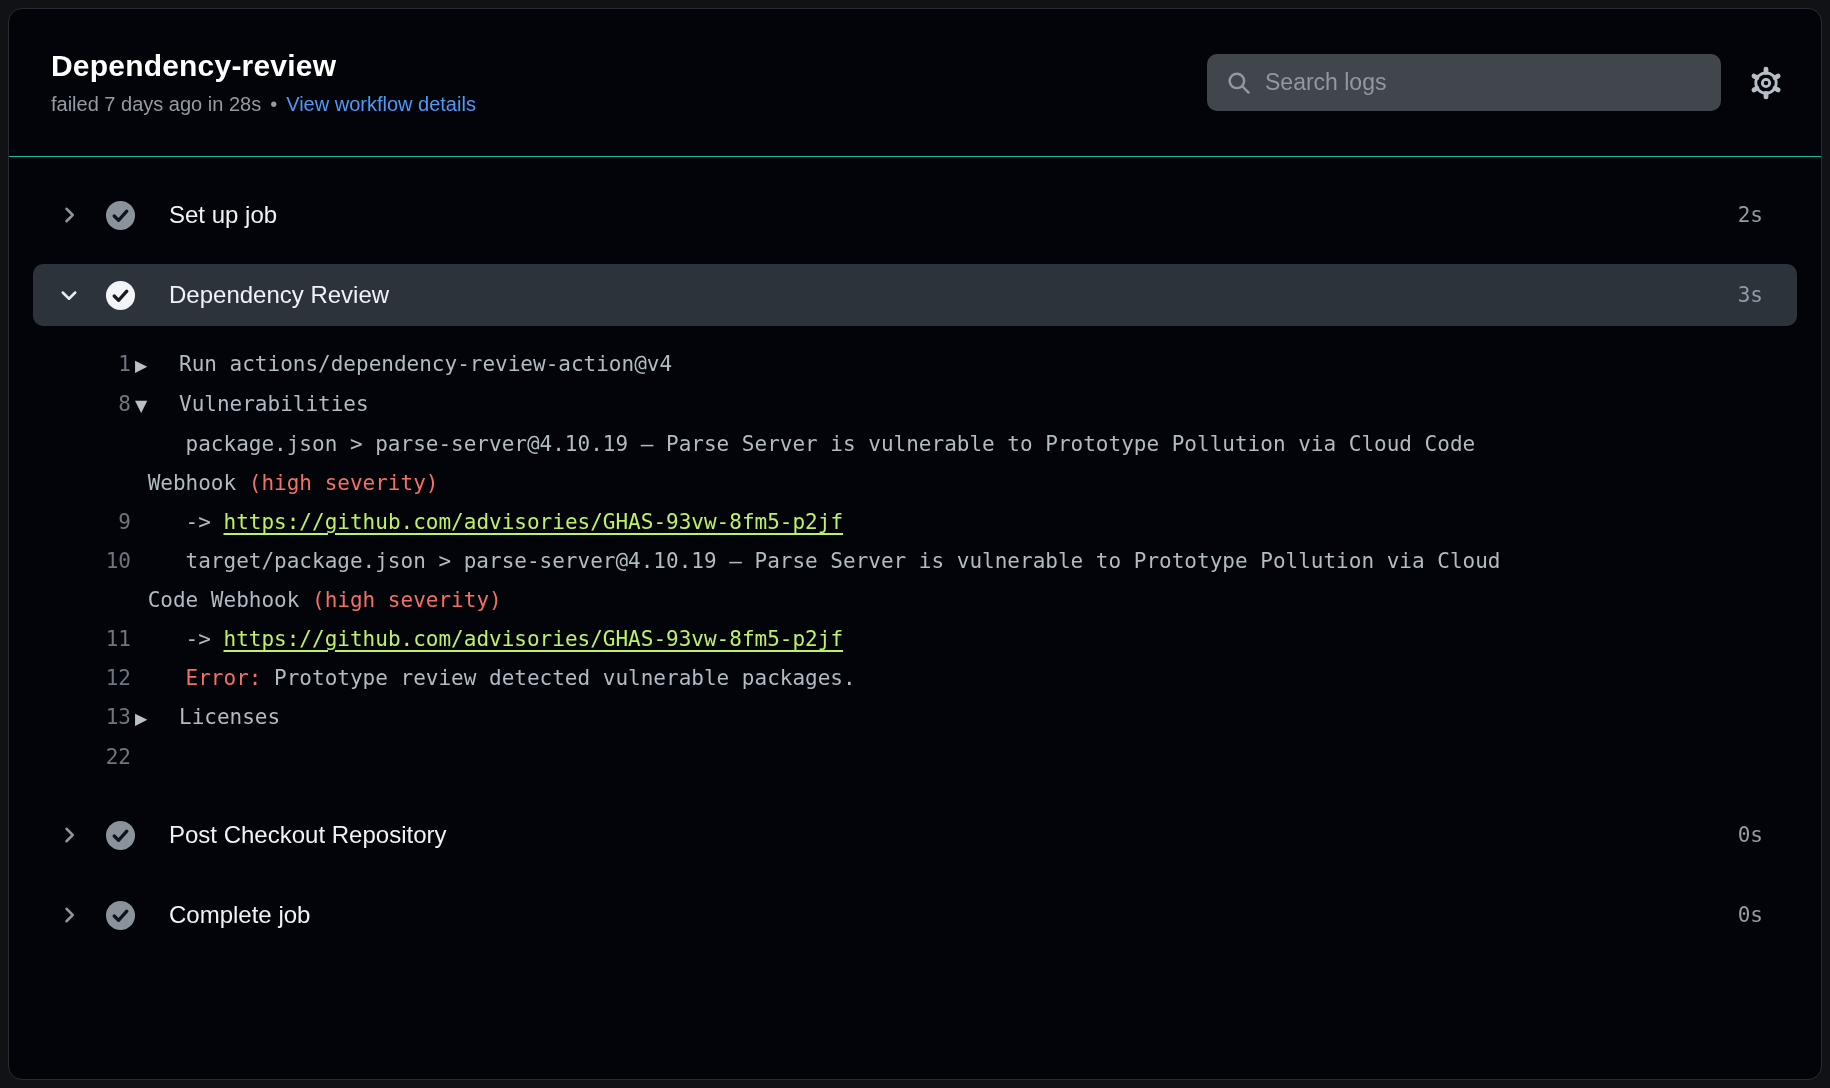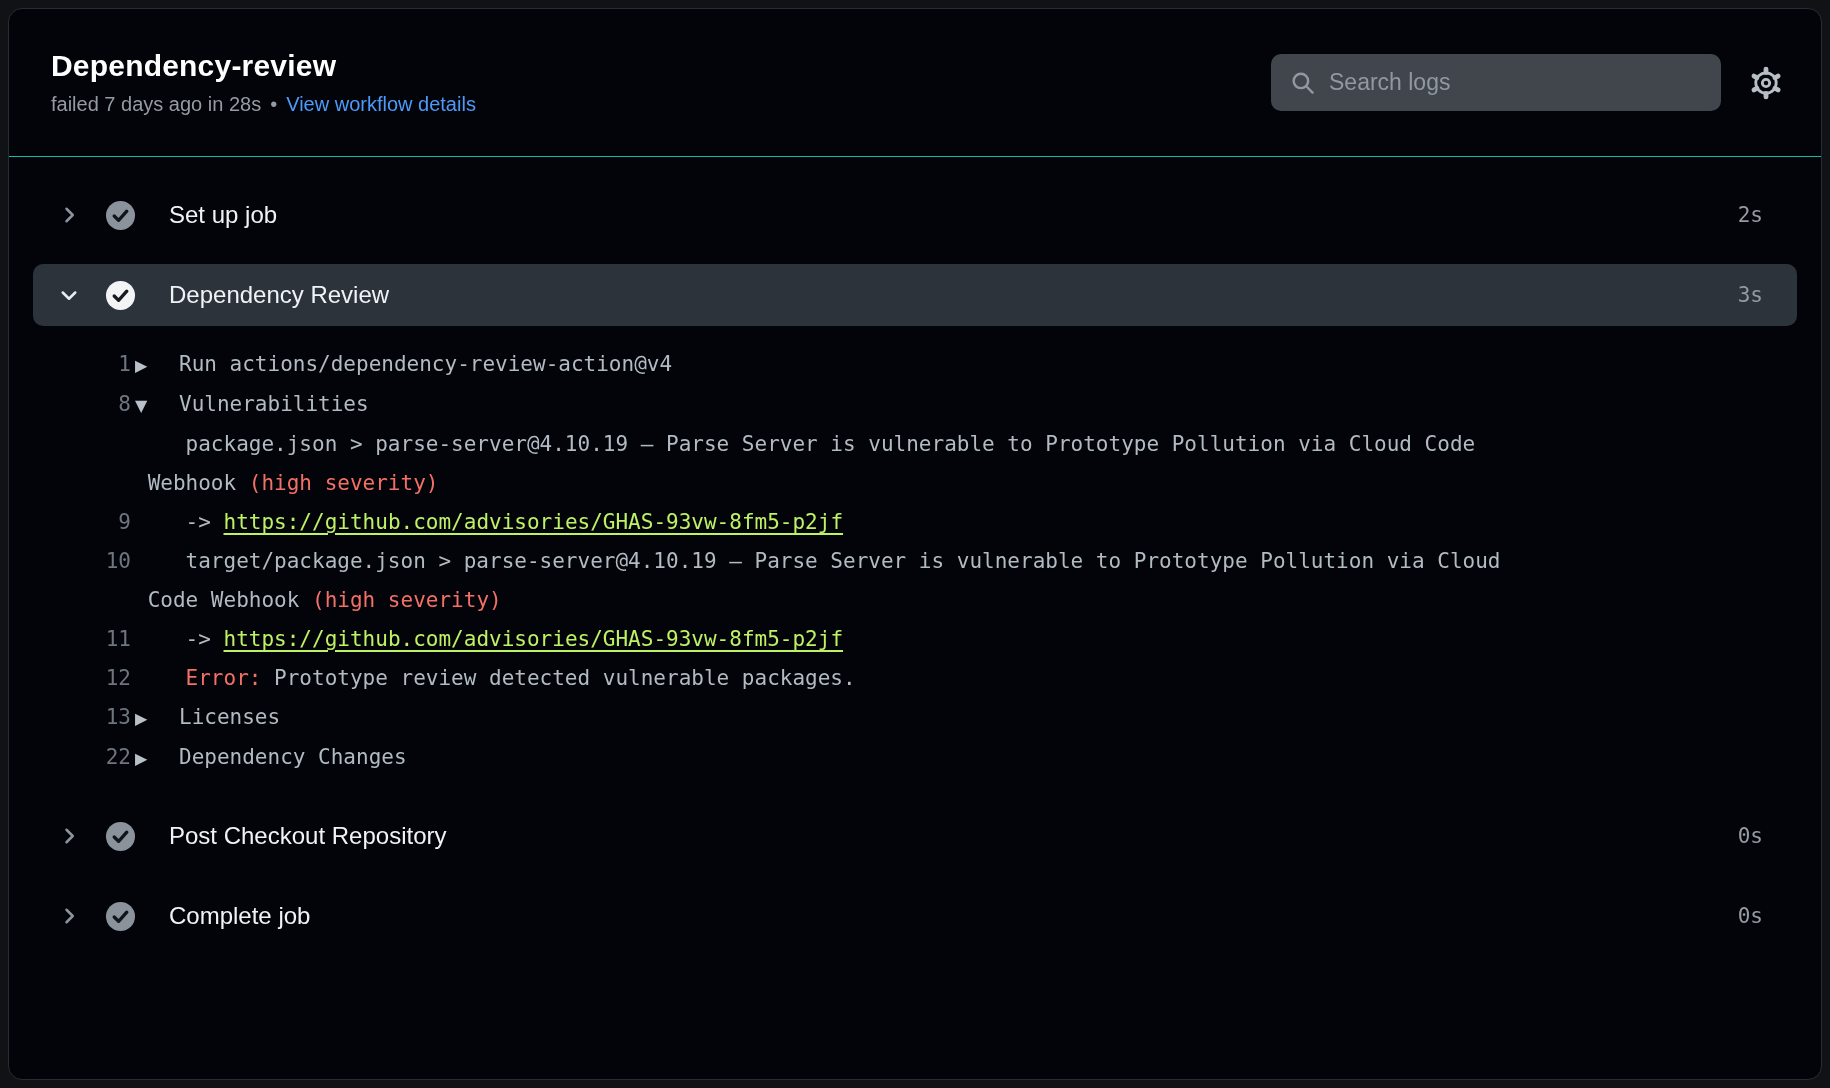--- a/index.html
+++ b/index.html
@@ -17,21 +17,21 @@
   .header {
     height:148px; display:flex; align-items:center; justify-content:space-between;
     padding:0 38px 0 42px; border-bottom:1px solid #14b8a6;
   }
   .header-left { display:flex; flex-direction:column; gap:10px; }
   .job-title { color:#ffffff; font-size:30px; font-weight:700; letter-spacing:0.2px; }
   .status-line { font-size:20px; color:#959ba3; display:flex; align-items:center; gap:9px; }
   .workflow-link { color:#4e9af8; text-decoration:none; cursor:pointer; }
   .header-right { display:flex; align-items:center; gap:28px; }
   .search-box {
-    width:450px; height:57px; background:#41464d; border-radius:10px;
+    width:514px; height:57px; background:#41464d; border-radius:10px;
     display:flex; align-items:center; padding:0 18px; gap:12px;
   }
   .search-box input {
     background:transparent; border:none; outline:none; width:100%;
     font-size:23px; color:#d6dae0; font-family:"Liberation Sans", sans-serif;
   }
   .search-box input::placeholder { color:#9198a1; }
   .icon-btn { background:none; border:none; cursor:pointer; display:flex; align-items:center; }
   
   .steps { padding:18px 24px 0 24px; }
@@ -151,21 +151,21 @@
           <div class="log-line"><span class="log-num">1</span><span class="log-content"><span class="seg-toggle">▶</span><span class="seg-plain">Run actions/dependency-review-action@v4</span></span></div>
           <div class="log-line"><span class="log-num">8</span><span class="log-content"><span class="seg-toggle">▼</span><span class="seg-plain">Vulnerabilities</span></span></div>
           <div class="log-line"><span class="log-num"></span><span class="log-content"><span class="seg-plain">    package.json &gt; parse-server@4.10.19 – Parse Server is vulnerable to Prototype Pollution via Cloud Code</span></span></div>
           <div class="log-line"><span class="log-num"></span><span class="log-content"><span class="seg-plain"> Webhook </span><span class="seg-red">(high severity)</span></span></div>
           <div class="log-line"><span class="log-num">9</span><span class="log-content"><span class="seg-plain">    -&gt; </span><span class="seg-link">https://github.com/advisories/GHAS-93vw-8fm5-p2jf</span></span></div>
           <div class="log-line"><span class="log-num">10</span><span class="log-content"><span class="seg-plain">    target/package.json &gt; parse-server@4.10.19 – Parse Server is vulnerable to Prototype Pollution via Cloud</span></span></div>
           <div class="log-line"><span class="log-num"></span><span class="log-content"><span class="seg-plain"> Code Webhook </span><span class="seg-red">(high severity)</span></span></div>
           <div class="log-line"><span class="log-num">11</span><span class="log-content"><span class="seg-plain">    -&gt; </span><span class="seg-link">https://github.com/advisories/GHAS-93vw-8fm5-p2jf</span></span></div>
           <div class="log-line"><span class="log-num">12</span><span class="log-content"><span class="seg-red">    Error: </span><span class="seg-plain">Prototype review detected vulnerable packages.</span></span></div>
           <div class="log-line"><span class="log-num">13</span><span class="log-content"><span class="seg-toggle">▶</span><span class="seg-plain">Licenses</span></span></div>
-          <div class="log-line"><span class="log-num">22</span><span class="log-content"><span class="seg-toggle">▶</span><span class="seg-plain">Dependency Changes</span></span></div>
+          <div class="log-line"><span class="log-num">22</span></div>
         </div>
 
       <div class="step-row">
         <span class="step-chevron">
           <svg width="20" height="20" viewBox="0 0 16 16" fill="none" stroke="#8b949e" stroke-width="2" stroke-linecap="round" stroke-linejoin="round">
               <polyline points="6,3 11,8 6,13"></polyline>
             </svg>
         </span>
         <span class="step-check">
           <svg width="31" height="31" viewBox="0 0 32 32">

